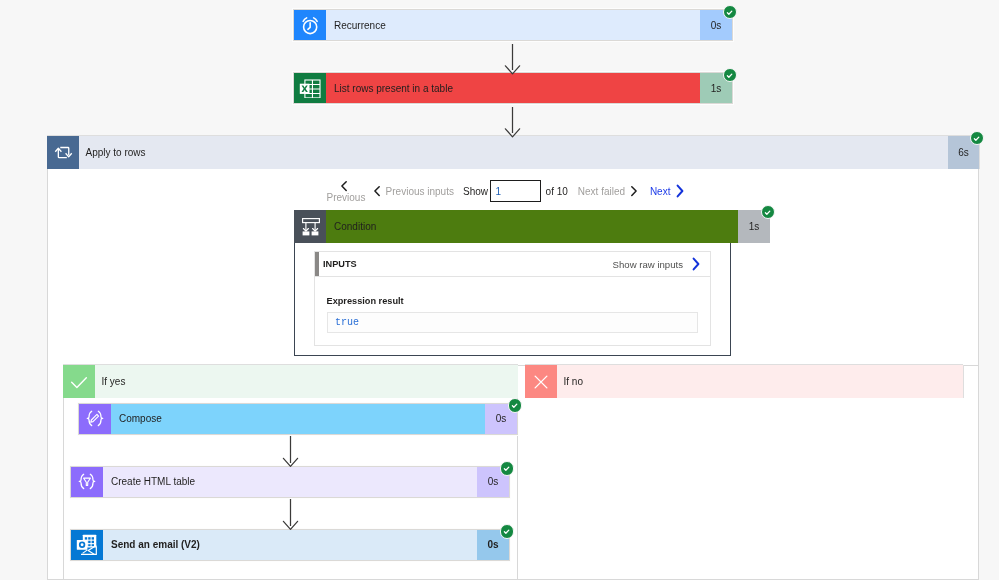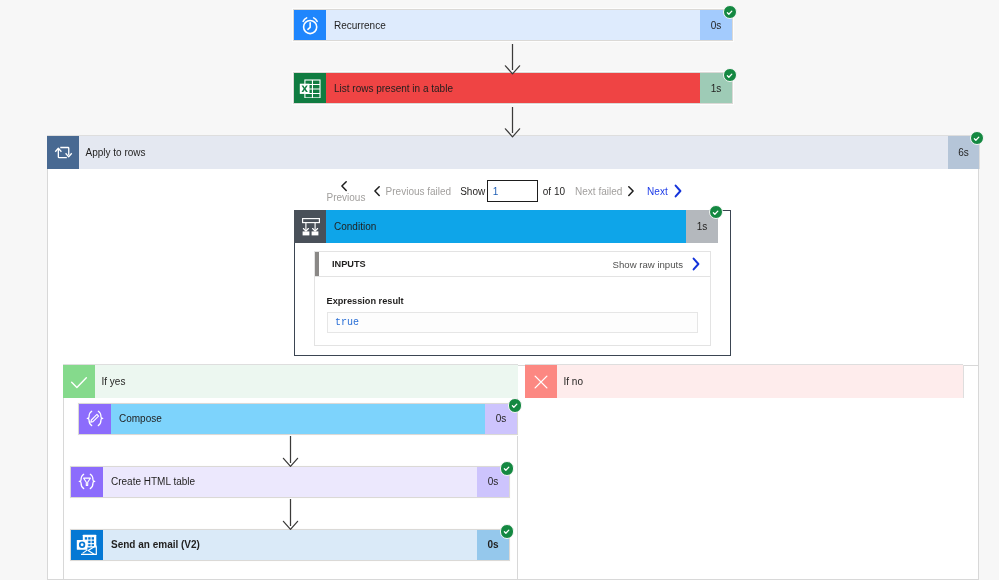--- a/index.html
+++ b/index.html
@@ -48,21 +48,21 @@
   .pager .lbl{color:#201f1e;}
   .pgbox{box-sizing:border-box;border:1.6px solid #1d1d1d;background:#fff;
          font-size:10px;color:#1f5fb5;padding:0 0 0 5px;display:flex;align-items:center;}
 
   
   .condbox{position:absolute;background:#fff;border:1px solid #3b4552;box-sizing:border-box;}
   .inpanel{position:absolute;box-sizing:border-box;border:1px solid #e3e3e3;background:#fff;}
   .inhdr{position:absolute;box-sizing:border-box;display:flex;align-items:center;
          border:1px solid #e3e3e3;background:#fff;}
   .inhdr .bar{width:4px;align-self:stretch;background:#8a8886;}
-  .inhdr .t{font-size:9.2px;font-weight:bold;color:#201f1e;padding-left:13px;letter-spacing:0px;}
+  .inhdr .t{font-size:9.2px;font-weight:bold;color:#201f1e;padding-left:4px;letter-spacing:0px;}
   .inhdr .r{margin-left:auto;display:flex;align-items:center;font-size:9.6px;color:#50504f;}
   .exprlbl{position:absolute;font-size:9.2px;font-weight:bold;color:#201f1e;}
   .exprval{position:absolute;box-sizing:border-box;border:1px solid #e6e6e6;background:#fdfdfd;
            display:flex;align-items:center;padding-left:7.5px;
            font-family:"Liberation Mono",monospace;font-size:10px;color:#2a6fd6;}
 </style>
 </head>
 <body>
 
 <div id="root">
@@ -141,42 +141,42 @@
     <span class="pgitem" style="margin-right:8px;flex-direction:column;">
       <svg width="8" height="12" viewBox="0 0 8 12" fill="none" stroke="#1d1d1d" stroke-width="1.5" stroke-linecap="round" stroke-linejoin="round" style="margin-right:4.2px;">
           <path d="M6.2 1.7 L1.9 6.1 L6.2 10.5"></path>
         </svg>
       <span class="dis">Previous</span>
     </span>
     <span class="pgitem" style="margin-right:9px;">
       <svg width="8" height="12" viewBox="0 0 8 12" fill="none" stroke="#1d1d1d" stroke-width="1.5" stroke-linecap="round" stroke-linejoin="round" style="margin-right:4.2px;">
           <path d="M6.2 1.7 L1.9 6.1 L6.2 10.5"></path>
         </svg>
-      <span class="dis">Previous failed</span>
+      <span class="dis">Previous inputs</span>
     </span>
     <span class="lbl" style="margin-right:1.6px;">Show</span>
     <span class="pgbox" style="width:51px;height:22px;">1</span>
     <span class="lbl" style="margin-left:5px;margin-right:10px;">of 10</span>
     <span class="pgitem" style="margin-right:12px;">
       <span class="dis">Next failed</span>
       <svg width="8" height="12" viewBox="0 0 8 12" fill="none" stroke="#1d1d1d" stroke-width="1.5" stroke-linecap="round" stroke-linejoin="round" style="margin-left:4.8px;">
           <path d="M1.8 1.7 L6.1 6.1 L1.8 10.5"></path>
         </svg>
     </span>
     <span class="pgitem">
       <span class="act">Next</span>
       <svg width="10" height="14" viewBox="0 0 10 14" fill="none" stroke="#1433db" stroke-width="2" stroke-linecap="round" stroke-linejoin="round" style="margin-left:5px;">
           <path d="M2.6 1.6 L7.4 7 L2.6 12.4"></path>
         </svg>
     </span>
   </div>
 
   <div class="condbox" style="left:294px;top:210px;width:437px;height:146px;"></div>
 
-  <div class="card" style="left:294px;top:210px;width:424px;height:33px;background:#0ea5e9;box-shadow:none;">
+  <div class="card" style="left:294px;top:210px;width:476px;height:33px;background:#4d7c0f;box-shadow:none;">
     <div class="ic" style="background:#495059;">
       <svg width="18" height="18" viewBox="0 0 18 18" style="margin-left:2px;margin-top:1px;">
         <g fill="none" stroke="#fff" stroke-width="1.15">
           <rect x="0.6" y="0.6" width="16.8" height="4.0"></rect>
           <path d="M3.9 4.8 V12.1 M13.1 4.8 V12.1"></path>
           <path d="M1.4 10.5 L3.9 13.2 L6.4 10.5" stroke-linecap="round" stroke-linejoin="round"></path>
           <path d="M10.6 10.5 L13.1 13.2 L15.6 10.5" stroke-linecap="round" stroke-linejoin="round"></path>
         </g>
         <rect x="0.6" y="13.4" width="6.8" height="4.0" fill="#fff"></rect>
         <rect x="9.6" y="13.4" width="6.8" height="4.0" fill="#fff"></rect>

